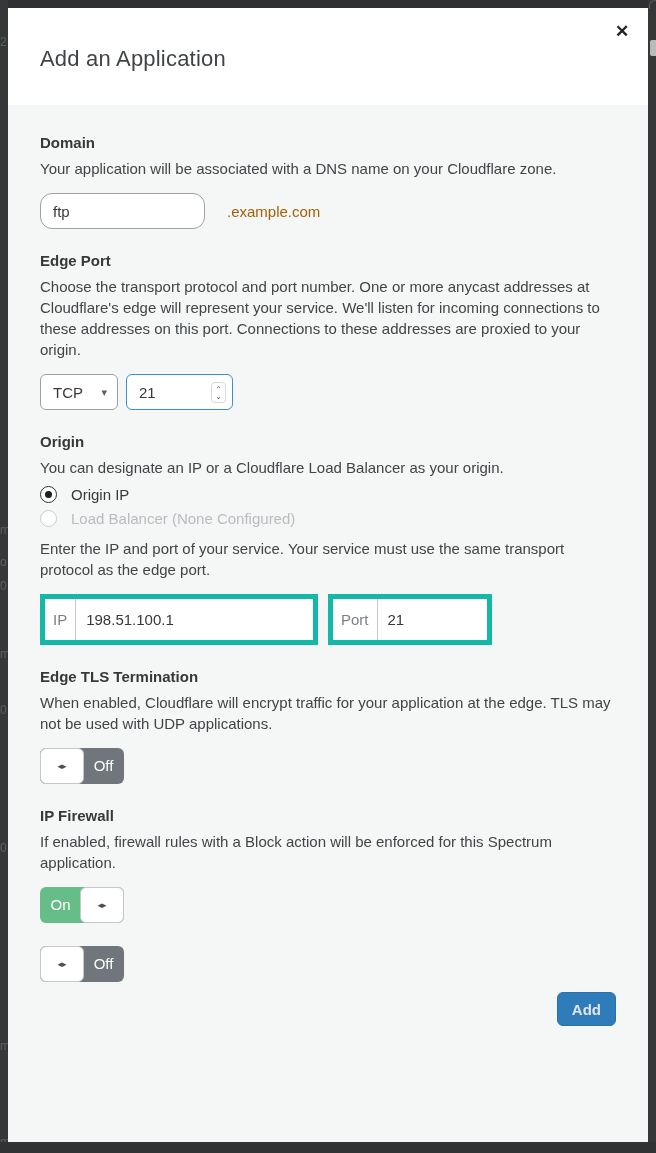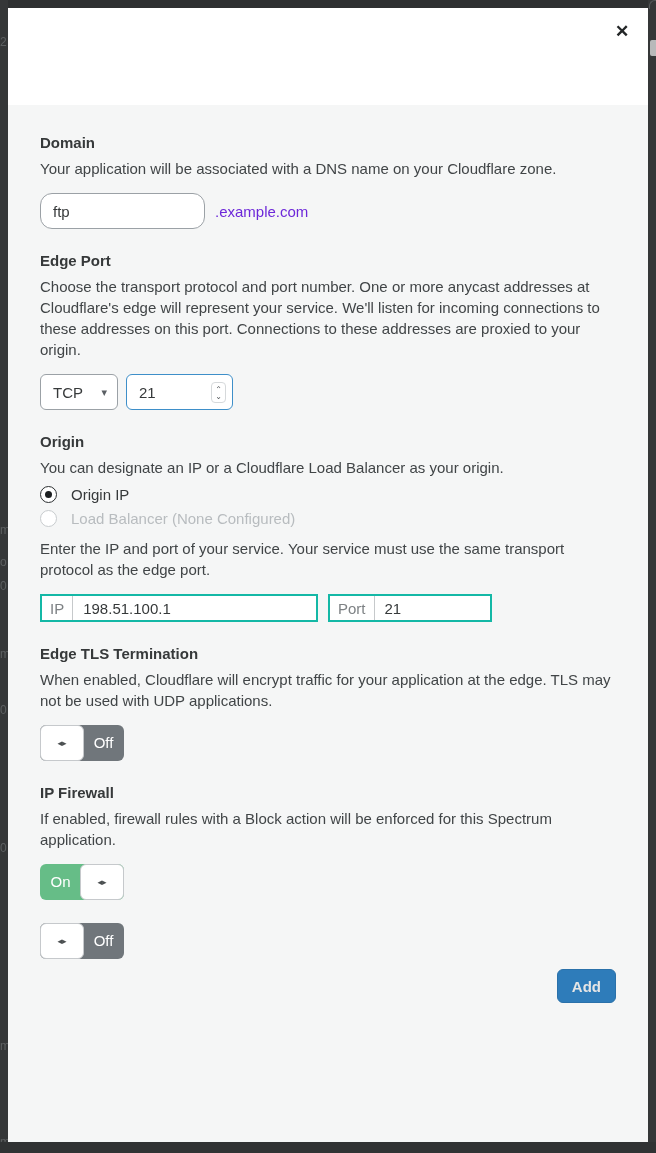--- a/index.html
+++ b/index.html
@@ -52,21 +52,21 @@
   .section-desc  { font-size: 15px; color: #414547; line-height: 21px; max-width: 578px; margin-bottom: 14px; }
 
   
   .text-input {
     height: 36px; border: 1px solid #9ba1a6; border-radius: 12px;
     font-family: "Liberation Sans", sans-serif; font-size: 15px; color: #36393a;
     padding: 0 12px; background: #fff; outline: none;
   }
   .domain-row { display: flex; align-items: center; }
   .domain-input { width: 165px; }
-  .domain-suffix { font-size: 15px; color: #6d28d9; margin-left: 10px; }
+  .domain-suffix { font-size: 15px; color: #a16207; margin-left: 22px; }
 
   .inline-controls { display: flex; align-items: flex-end; gap: 8px; }
   .select-box {
     width: 78px; height: 36px; background: #fff; border: 1px solid #9ba1a6; border-radius: 6px;
     display: flex; align-items: center; justify-content: space-between;
     padding: 0 10px 0 12px; font-size: 15px; color: #36393a; cursor: pointer;
   }
   .select-caret { font-size: 11px; color: #5a5f63; line-height: 1; }
   .number-wrap { position: relative; }
   .number-input {
@@ -93,22 +93,22 @@
     width: 7px; height: 7px; border-radius: 50%; background: #1c1f21;
   }
   .radio-circle.disabled { border-color: #c8ccce; }
   .radio-label { font-size: 15px; color: #36393a; margin-left: 14px; }
   .radio-label.disabled { color: #b8bcbf; }
   .radio-group { margin-bottom: 11px; }
 
   
   .group-row { display: flex; gap: 10px; }
   .input-group {
-    display: flex; align-items: stretch; height: 28px; background: #fff;
-    border: 2px solid #14b8a6;
+    display: flex; align-items: stretch; height: 51px; background: #fff;
+    border: 5px solid #14b8a6;
   }
   .input-group .prefix {
     display: flex; align-items: center; padding: 0 8px;
     font-size: 15px; color: #7d8184; border-right: 1px solid #c6c9cb;
   }
   .input-group input {
     border: none; outline: none; background: transparent;
     font-family: "Liberation Sans", sans-serif; font-size: 15px; color: #36393a;
     padding: 0 10px;
   }
@@ -162,20 +162,21 @@
   </div>
 <div class="overlay-strip strip-right">
   <span class="bg-card-corner"></span>
   <span class="bg-card-fragment"></span>
 </div>
 <div class="overlay-strip strip-bottom"></div>
 
 <div class="modal">
 
   <div class="modal-header">
+    <div class="modal-title">Add an Application</div>
     <button class="close-btn">✕</button>
   </div>
 
   <div class="modal-body">
 
     <div class="section">
       <div class="section-label">Domain</div>
       <div class="section-desc">Your application will be associated with a DNS name on your Cloudflare zone.</div>
       <div class="domain-row">
         <input class="text-input domain-input" type="text" value="ftp" style="">

